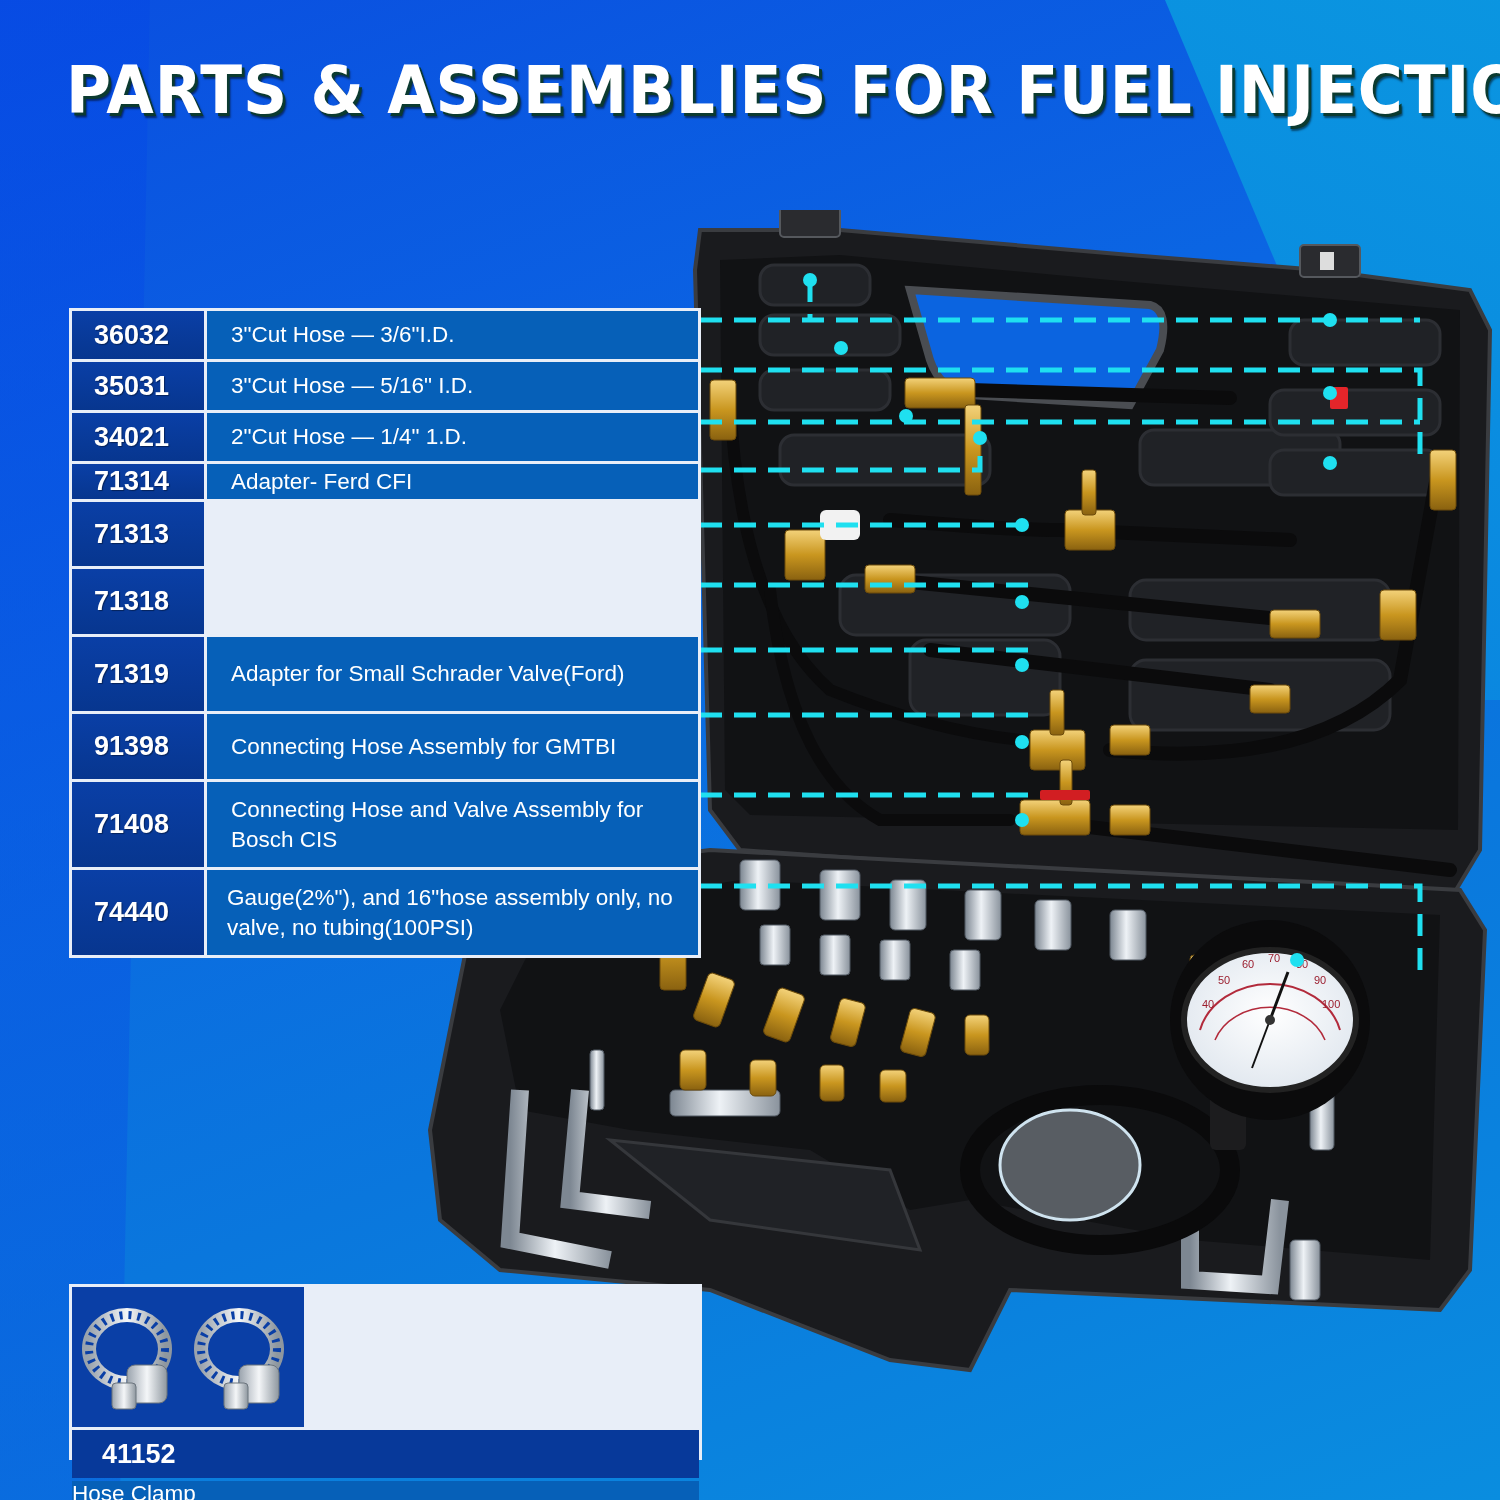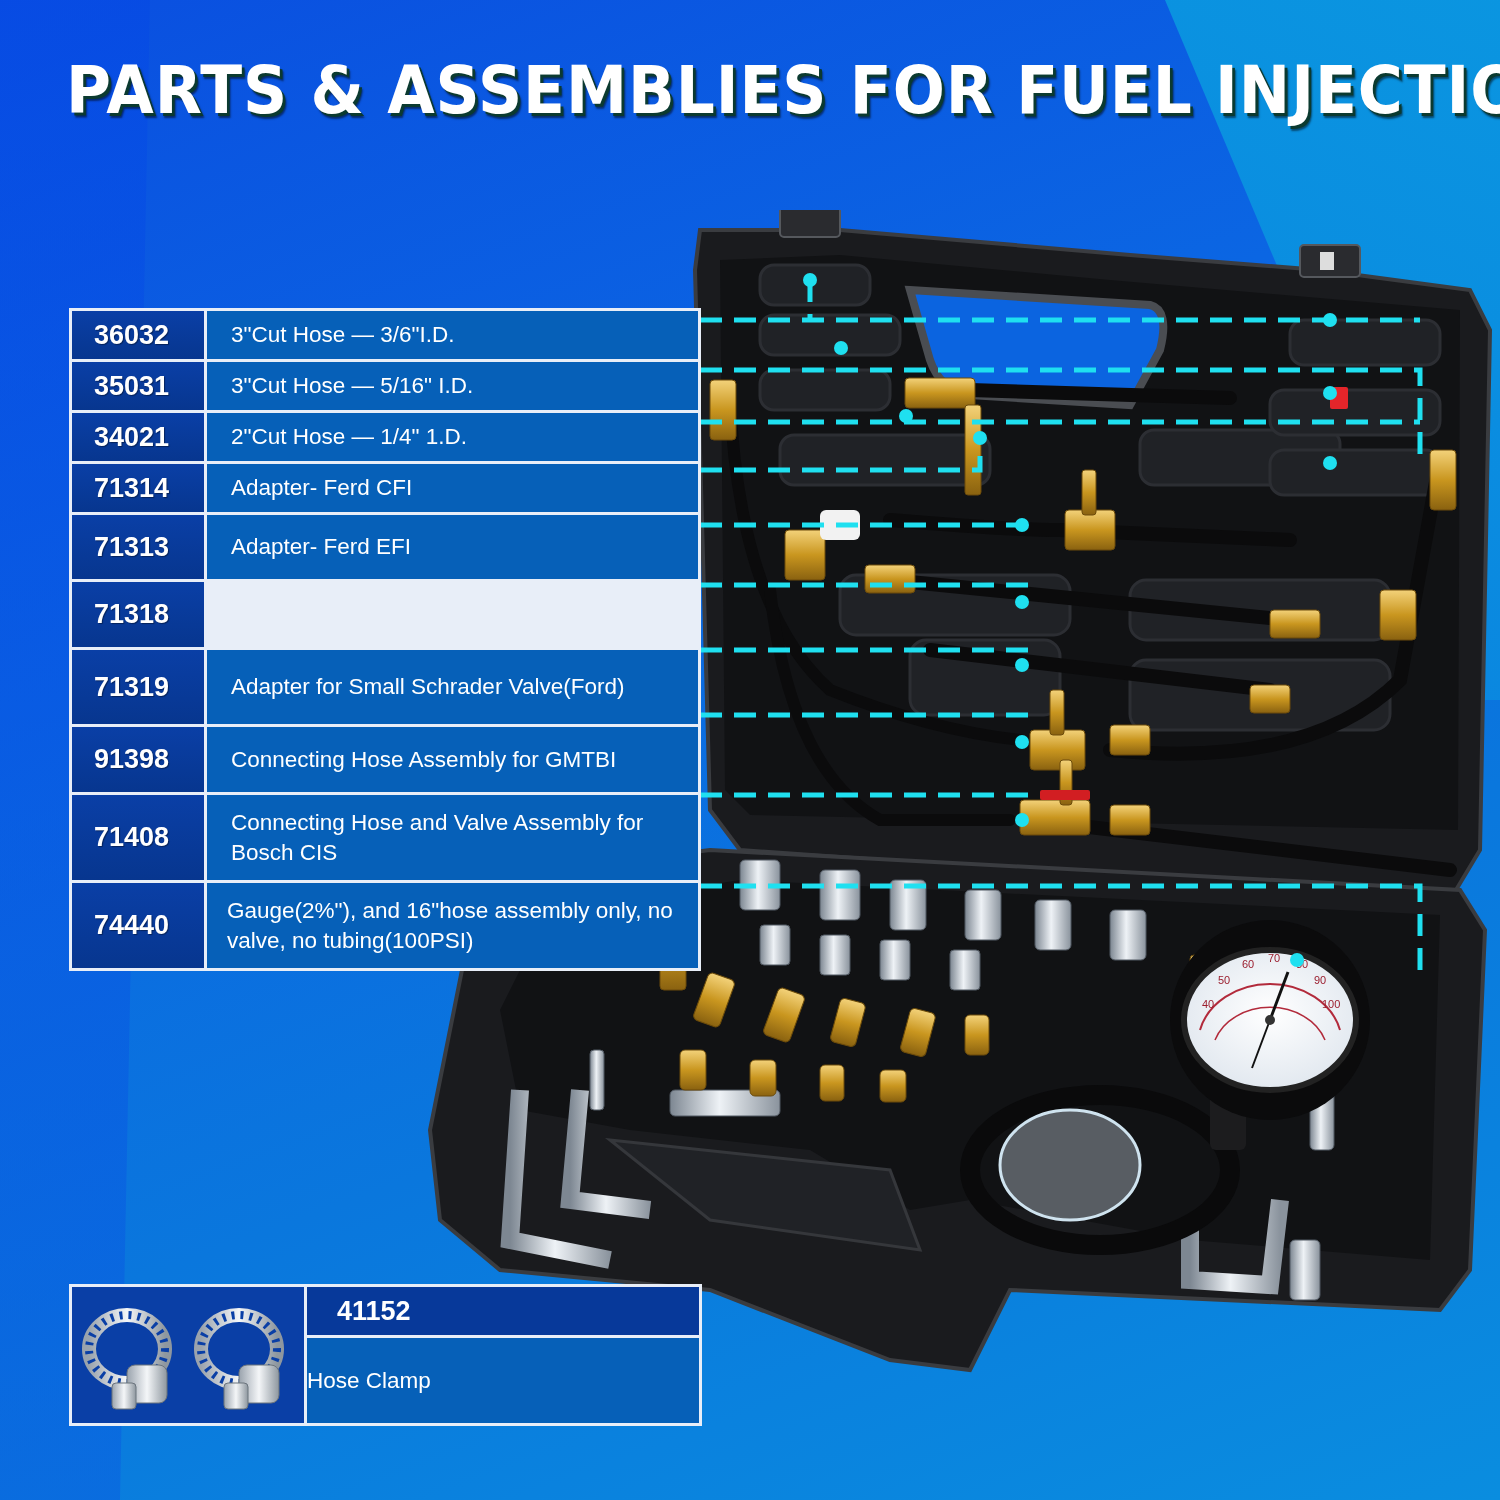--- a/index.html
+++ b/index.html
@@ -47,22 +47,22 @@
     display: flex; align-items: center; padding-left: 22px;
     text-shadow: 1px 1px 1px rgba(0,0,0,.4);
   }
   .cell-desc {
     flex: 1; background: #0660b8; color: #fff; font-size: 22.5px; line-height: 30px;
     display: flex; align-items: center; padding-left: 24px; padding-right: 6px;
   }
 
   
   .clamp-card {
-    position: absolute; left: 69px; top: 1284px; width: 633px; height: 142px;
-    border: 3px solid #e8eef8; background: #e8eef8; display: flex; gap: 3px;
+    position: absolute; left: 69px; top: 1284px; width: 633px; height: 176px;
+    border: 3px solid #e8eef8; background: #e8eef8; display: flex; gap: 3px; flex-direction: column;
   }
   .clamp-img { width: 232px; flex: none; background: #0a3fa6; position: relative; }
   .clamp-right { flex: 1; display: flex; flex-direction: column; gap: 3px; }
   .clamp-code {
     height: 48px; background: #07399a; color: #fff; font-weight: 700; font-size: 27px;
     display: flex; align-items: center; padding-left: 30px;
   }
   .clamp-desc {
     flex: 1; background: #0660b8; color: #fff; font-size: 22.5px;
     display: flex; align-items: center; 
@@ -251,27 +251,26 @@
     <div class="cell-desc">3"Cut Hose — 3/6"I.D.</div>
   </div>
   <div class="row" style="height:48px">
     <div class="cell-code">35031</div>
     <div class="cell-desc">3"Cut Hose — 5/16" I.D.</div>
   </div>
   <div class="row" style="height:48px">
     <div class="cell-code">34021</div>
     <div class="cell-desc">2"Cut Hose — 1/4" 1.D.</div>
   </div>
-  <div class="row" style="height:48px">
+  <div class="row" style="height:35px">
     <div class="cell-code">71314</div>
     <div class="cell-desc">Adapter- Ferd CFI</div>
   </div>
   <div class="row" style="height:64px">
     <div class="cell-code">71313</div>
-    <div class="cell-desc">Adapter- Ferd EFI</div>
   </div>
   <div class="row" style="height:65px">
     <div class="cell-code">71318</div>
   </div>
   <div class="row" style="height:74px">
     <div class="cell-code">71319</div>
     <div class="cell-desc">Adapter for Small Schrader Valve(Ford)</div>
   </div>
   <div class="row" style="height:65px">
     <div class="cell-code">91398</div>

